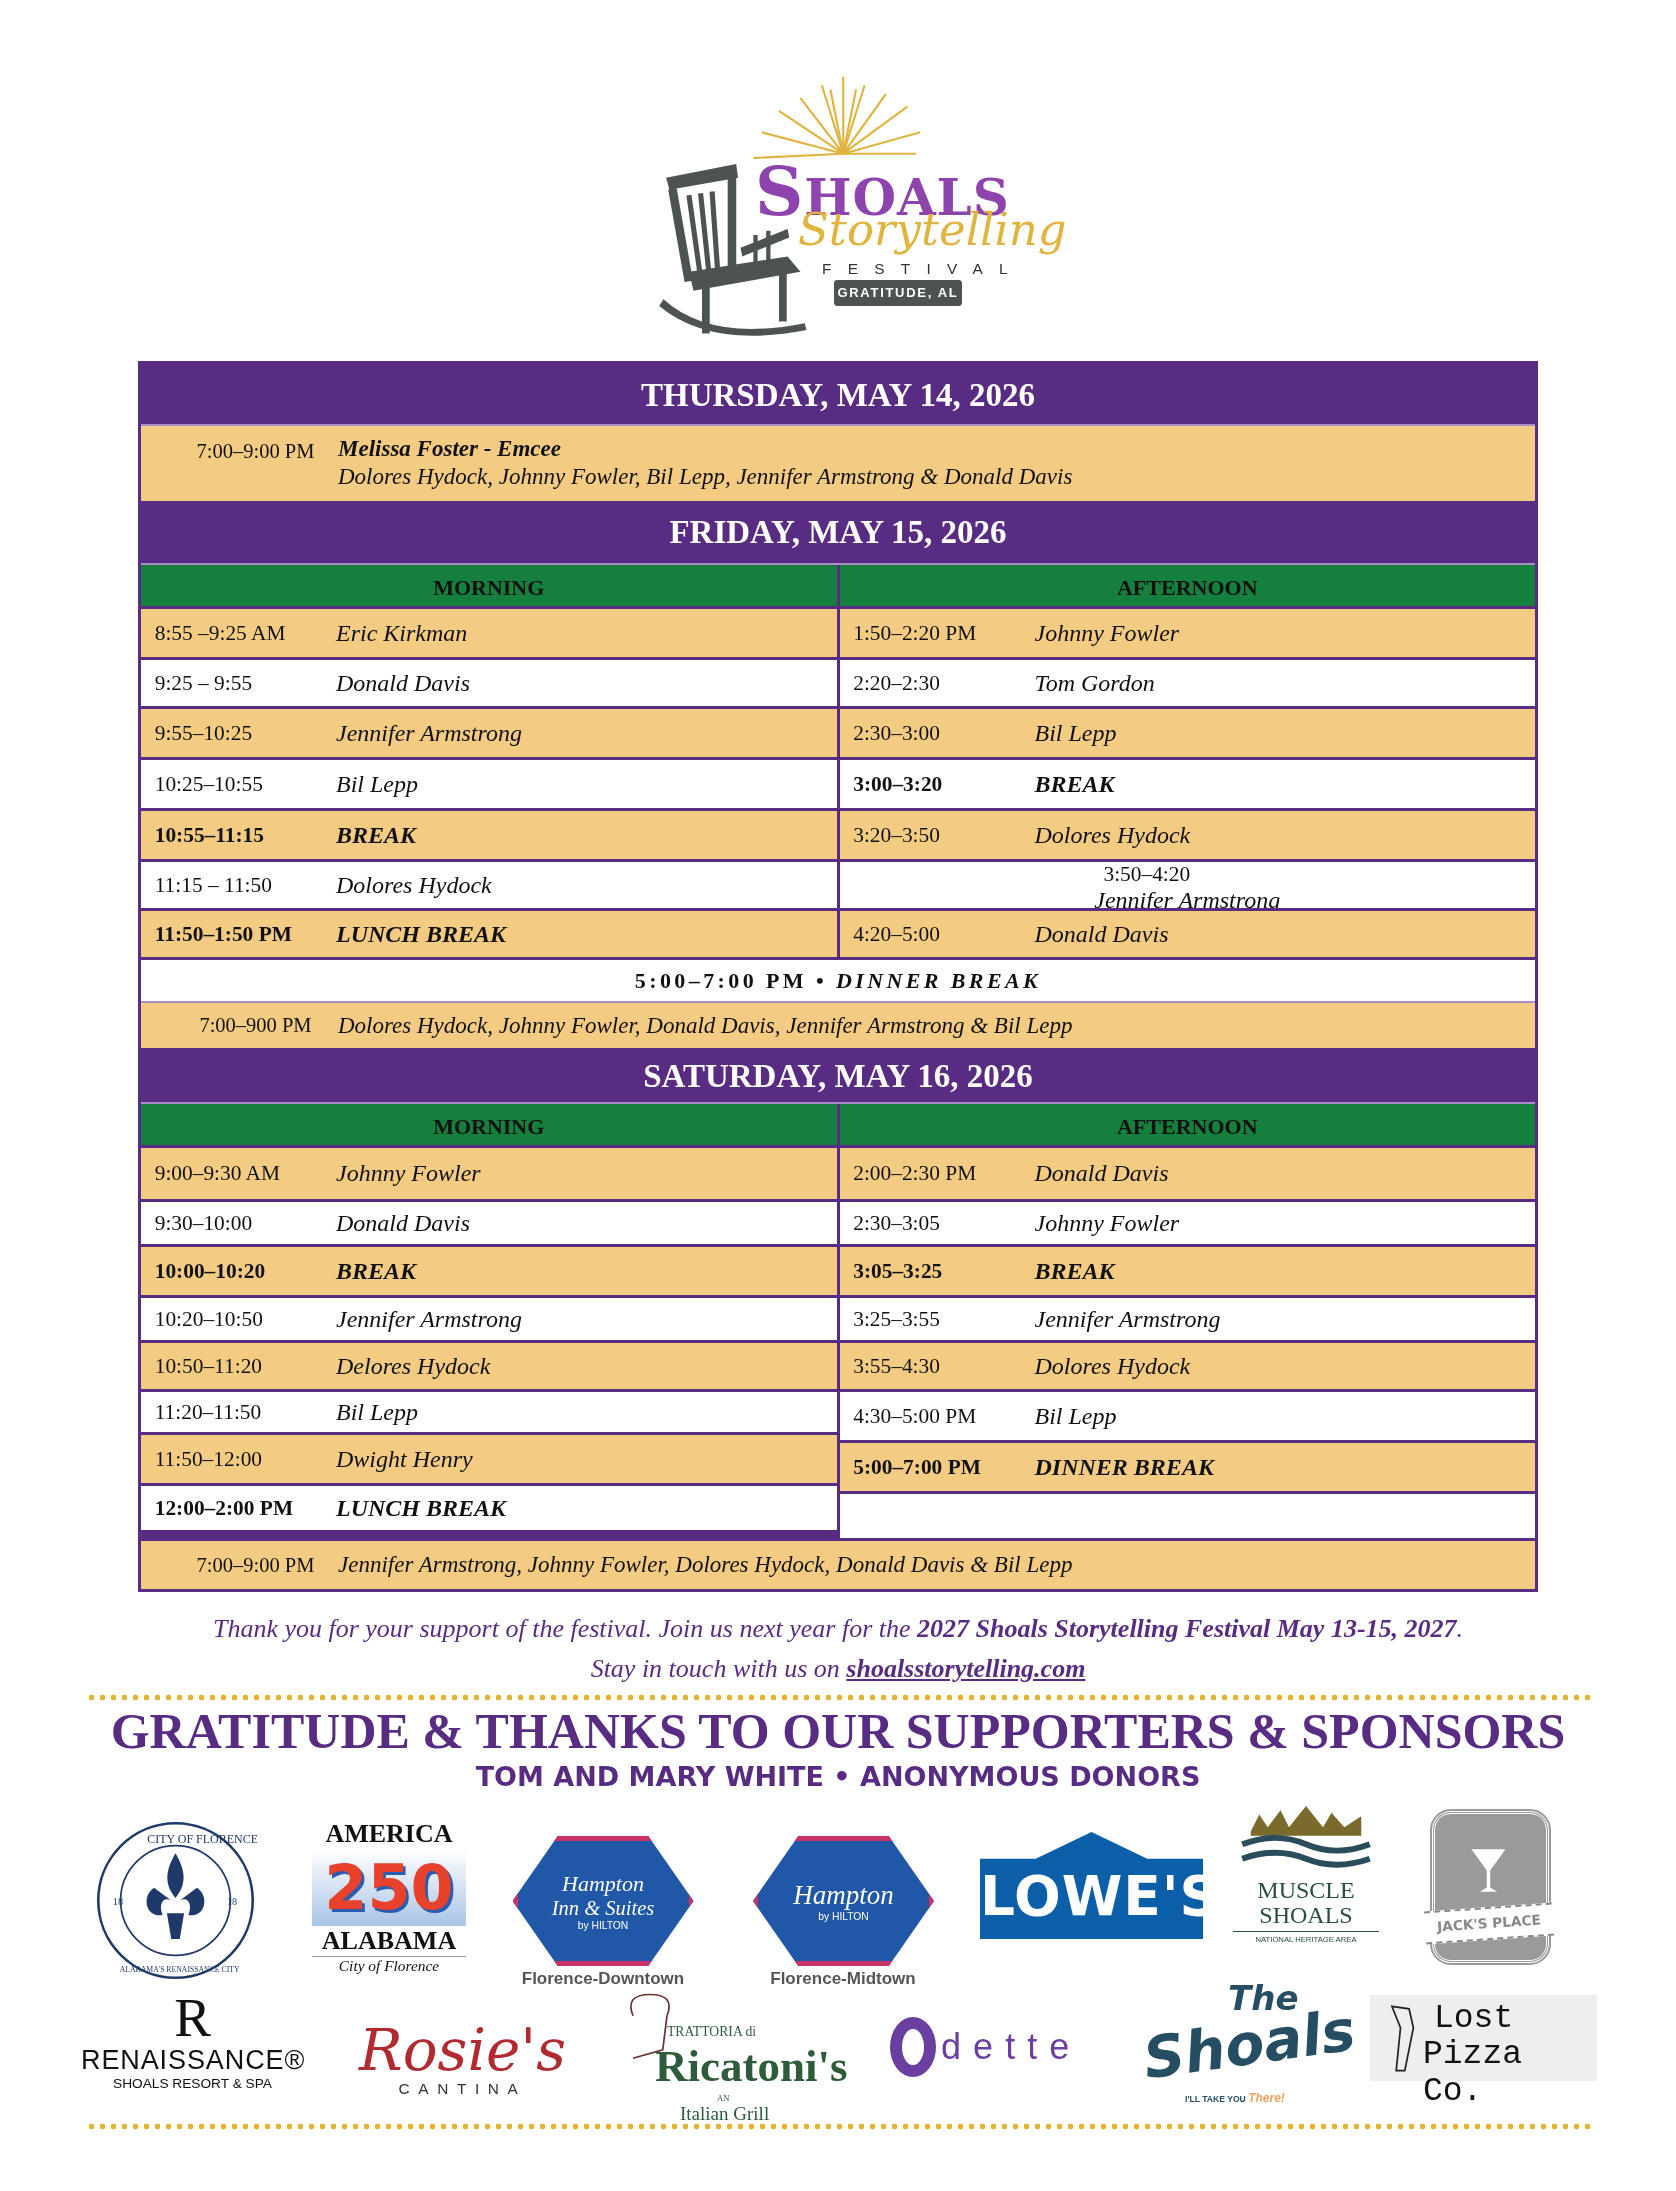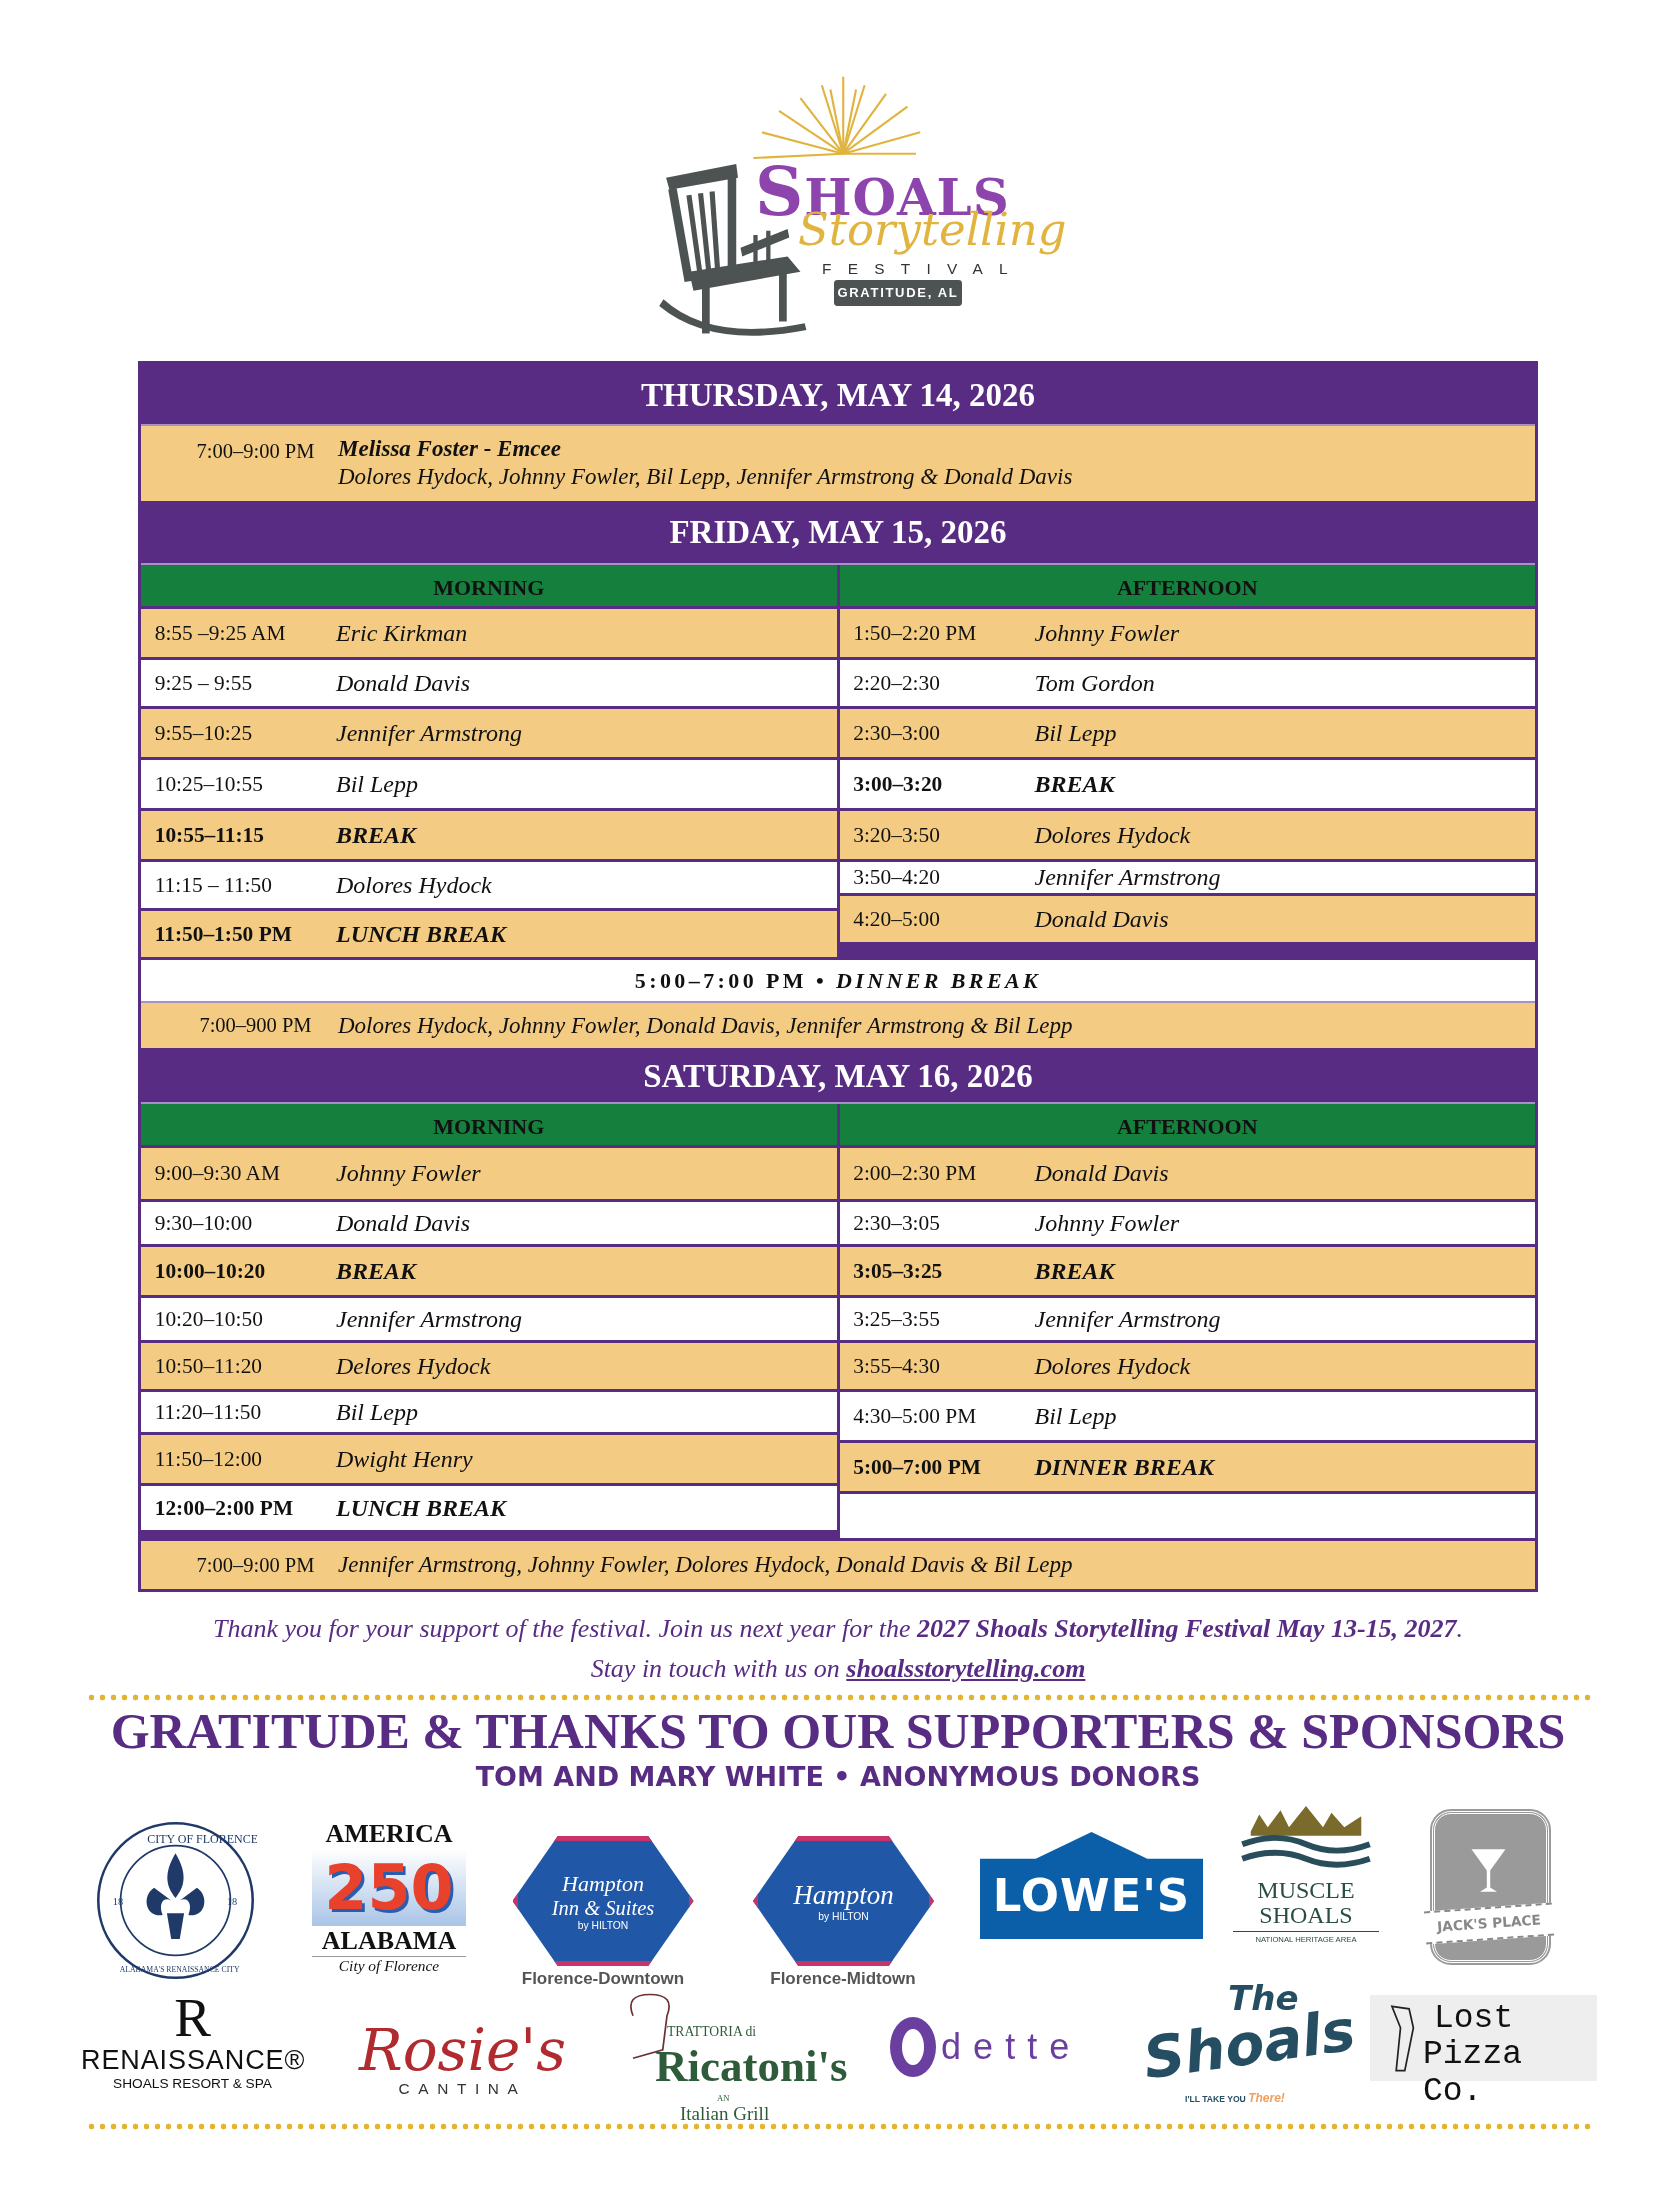--- a/index.html
+++ b/index.html
@@ -145,21 +145,21 @@
           <div class="n">Bil Lepp</div>
         </div>
         <div class="r w b" style="height: 51px;">
           <div class="t">3:00–3:20</div>
           <div class="n">BREAK</div>
         </div>
         <div class="r y" style="height: 51px;">
           <div class="t">3:20–3:50</div>
           <div class="n">Dolores Hydock</div>
         </div>
-        <div class="r w" style="height: 34px;">
+        <div class="r w" style="height: 49px; flex-direction: column;">
           <div class="t">3:50–4:20</div>
           <div class="n">Jennifer Armstrong</div>
         </div>
         <div class="r y" style="height: 49px;">
           <div class="t">4:20–5:00</div>
           <div class="n">Donald Davis</div>
         </div>
       </div>
   </div>
   <div class="dinner">
@@ -292,21 +292,21 @@
 
 <div class="sp" style="left:753px;top:1836px;width:180px;height:171px;text-align:center;">
   <div style="margin:0 auto;width:171px;height:120px;background:#2057a6;border:5.1px solid #c8336b;clip-path:polygon(25% 0,75% 0,100% 50%,75% 100%,25% 100%,0 50%);color:#fff;font-style:italic;display:flex;flex-direction:column;justify-content:center;">
     <div style="font-size:27px;">Hampton</div>
     <div style="font-style:normal;font-family:'Liberation Sans',sans-serif;font-size:10.3px;">by HILTON</div>
   </div>
   <div style="font-family:'Liberation Sans',sans-serif;font-weight:bold;font-size:17px;color:#555;margin-top:3.4px;">Florence-Midtown</div>
 </div>
 
 <div class="sp" style="left:980px;top:1832px;width:223px;height:107px;">
-  <div style="width:223px;height:107px;background:#0b5fa8;clip-path:polygon(0 25%,25% 25%,50% 0,75% 25%,100% 25%,100% 100%,0 100%);color:#fff;font-family:'DejaVu Sans',sans-serif;font-weight:bold;font-size:45px;text-align:center;line-height:128px;letter-spacing:0.9px;">LOWE'S</div>
+  <div style="width:223px;height:107px;background:#0b5fa8;clip-path:polygon(0 25%,25% 25%,50% 0,75% 25%,100% 25%,100% 100%,0 100%);color:#fff;font-family:'DejaVu Sans',sans-serif;font-weight:bold;font-size:55px;text-align:center;line-height:128px;letter-spacing:0.9px;">LOWE'S</div>
 </div>
 
 <div class="sp" style="left:1233px;top:1806px;width:146px;height:154px;text-align:center;color:#2a4d46;">
   <svg width="146" height="68" viewBox="0 0 170 80">
     <path d="M20 30 L30 10 L40 25 L55 5 L65 25 L85 0 L105 25 L115 8 L130 25 L150 12 L150 35 L20 35 Z" fill="#7a6a2c"></path>
     <path d="M10 45 Q50 30 85 45 Q120 60 160 45" stroke="#2a4d5c" stroke-width="7" fill="none"></path>
     <path d="M10 62 Q50 48 85 62 Q120 76 160 62" stroke="#2a4d5c" stroke-width="7" fill="none"></path>
   </svg>
   <div style="font-size:24px;line-height:24px;">MUSCLE</div>
   <div style="font-size:24px;line-height:26px;">SHOALS</div>

